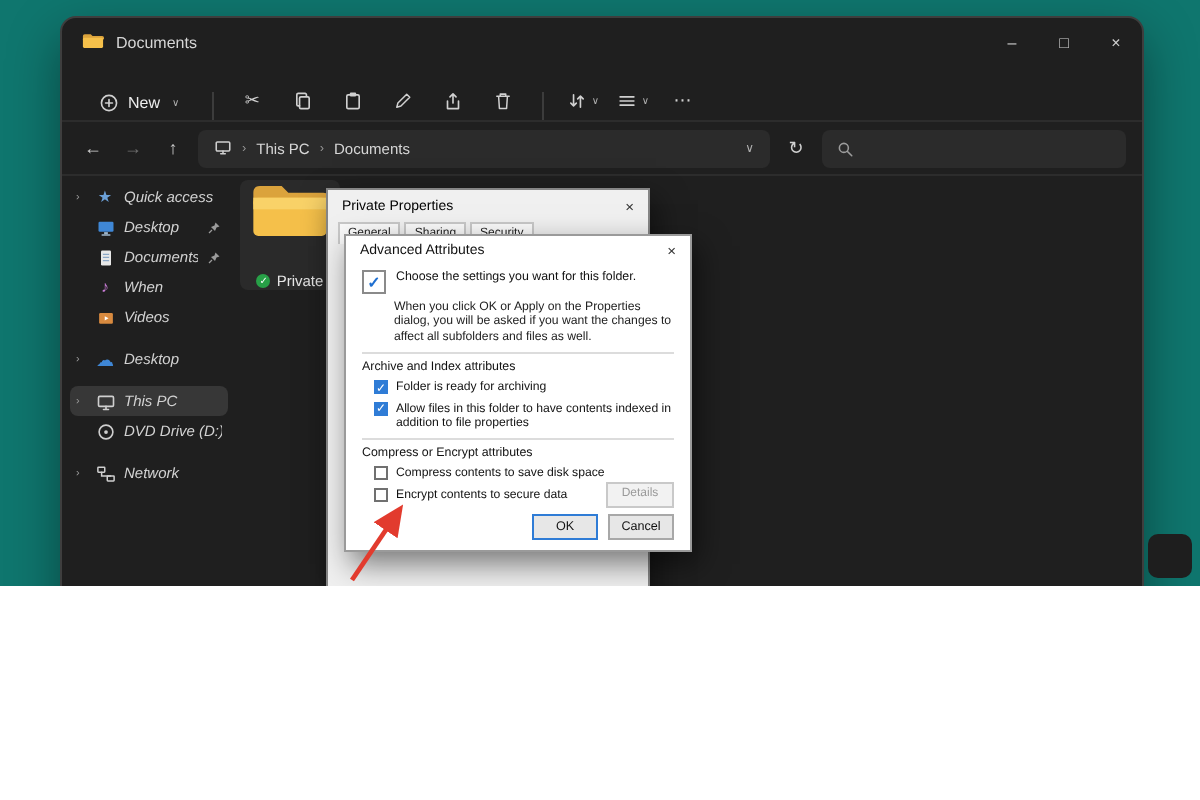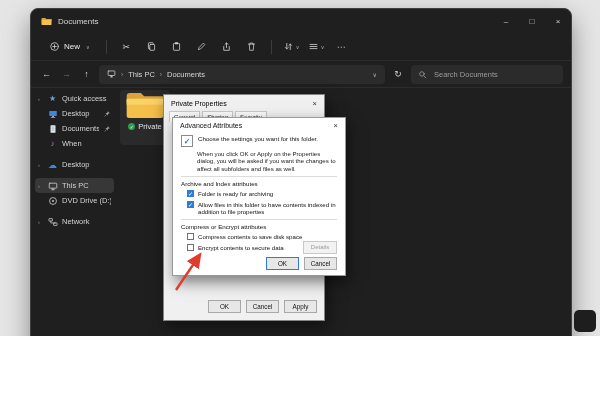--- a/index.html
+++ b/index.html
@@ -1,27 +1,27 @@
 <!DOCTYPE html>
 <html><head>
 <meta charset="utf-8">
 <style>
   html,body{margin:0;padding:0;}
   body{font-family:"Liberation Sans",sans-serif;}
-  .stage{position:relative;width:600px;height:336px;background:#e5e5e5;overflow:hidden;}
+  .stage{position:relative;width:600px;height:293px;background:#0f766e;overflow:hidden;}
 
   
   .window{position:absolute;left:30px;top:8px;width:540px;height:383px;background:#1f1f1f;
     border:1px solid #3e3e3e;border-radius:8px;overflow:hidden;box-shadow:0 10px 26px rgba(0,0,0,.4);z-index:1;}
   .titlebar{height:24px;display:flex;align-items:center;padding-left:10px;}
   .title{font-size:8px;color:#d6d6d6;margin-left:6px;}
   .win-controls{margin-left:auto;display:flex;height:100%;}
   .win-btn{width:26px;display:flex;align-items:center;justify-content:center;font-size:8px;color:#cfcfcf;}
 
-  .toolbar{height:27px;display:flex;align-items:center;padding:0 10px;gap:2px;border-bottom:1px solid #2c2c2c;}
+  .toolbar{height:27px;display:flex;align-items:flex-end;padding:0 10px;gap:2px;border-bottom:1px solid #2c2c2c;}
   .tb-new{display:flex;align-items:center;gap:4px;padding:3px 8px;border-radius:4px;color:#ececec;font-size:8px;}
   .tb-sep{width:1px;height:14px;background:#3c3c3c;margin:0 6px;}
   .tb-btn{width:23px;height:20px;display:flex;align-items:center;justify-content:center;border-radius:4px;color:#d0d0d0;font-size:9px;}
   .tb-btn svg, .tb-new svg{display:block;}
   .chev{font-size:5px;color:#b0b0b0;margin-left:2px;}
 
   .addressbar{height:26px;display:flex;align-items:center;padding:0 8px;gap:5px;border-bottom:1px solid #2c2c2c;}
   .nav-btn{width:15px;text-align:center;font-size:9px;color:#d0d0d0;}
   .nav-btn.dim{color:#6f6f6f;}
   .crumb-pill{flex:1;height:19px;background:#2b2b2b;border-radius:4px;display:flex;align-items:center;padding:0 8px;gap:5px;font-size:7.5px;color:#d6d6d6;}
@@ -32,32 +32,32 @@
   .search-box input{flex:1;background:transparent;border:none;outline:none;font-size:7.5px;color:#d0d0d0;
     font-family:"Liberation Sans",sans-serif;min-width:0;}
   .search-box input::placeholder{color:#9c9c9c;}
 
   .content{position:absolute;top:78px;bottom:15px;left:0;right:0;display:flex;}
   .sidebar{width:85px;padding:4px 2px 0 4px;box-sizing:border-box;flex:0 0 auto;}
   .side-item{display:flex;align-items:center;gap:4px;height:15px;padding:0 3px;border-radius:4px;font-size:7.5px;color:#d2d2d2;}
   .side-item.child{padding-left:12px;}
   .side-item .exp{width:5px;font-size:5.5px;color:#9a9a9a;flex:0 0 auto;}
   .side-item .ic{width:11px;flex:0 0 auto;display:flex;justify-content:center;}
-  .side-item .lbl{white-space:nowrap;overflow:hidden;flex:1;}
+  .side-item .lbl{white-space:nowrap;overflow:hidden;flex:1;font-style:italic;}
   .side-item .pin{flex:0 0 auto;display:flex;}
   .side-item.selected{background:#373737;}
   .gap{height:6px;}
   .glyph-star{color:#6ba0d8;font-size:8px;}
   .glyph-cloud{color:#3f87d6;font-size:9px;}
   .glyph-note{color:#c77bd4;font-size:8px;}
 
   .main{flex:1;position:relative;}
   .tile{position:absolute;left:4px;top:3px;width:50px;height:55px;display:flex;flex-direction:column;align-items:center;
     border-radius:4px;background:rgba(255,255,255,.05);}
-  .tile-label{display:flex;align-items:center;gap:3px;font-size:7.5px;color:#e4e4e4;margin-top:1px;}
+  .tile-label{display:flex;align-items:center;gap:3px;font-size:7.5px;color:#e4e4e4;margin-top:15px;}
   .badge{width:7px;height:7px;border-radius:50%;background:#27a047;color:#fff;font-size:5px;display:flex;align-items:center;justify-content:center;}
 
   .statusbar{position:absolute;left:0;right:0;bottom:0;height:15px;border-top:1px solid #2c2c2c;display:flex;align-items:center;
     padding:0 10px;gap:7px;font-size:6.5px;color:#b8b8b8;background:#1f1f1f;}
   .sb-div{width:1px;height:8px;background:#3c3c3c;}
   .sb-icons{margin-left:auto;display:flex;gap:8px;}
 
   
   .props{position:absolute;left:163px;top:94px;width:160px;height:225px;background:#f0f0f0;border:1px solid #858585;
     box-shadow:3px 6px 14px rgba(0,0,0,.5);z-index:5;overflow:hidden;}
@@ -192,21 +192,20 @@
         <span class="crumb-sep">›</span>
         <span>Documents</span>
         <span class="pill-chevron">∨</span>
       </div>
       <div class="refresh-btn">↻</div>
       <div class="search-box">
         <svg width="9" height="9" viewBox="0 0 16 16" fill="none" stroke="#9c9c9c" stroke-width="1.4" stroke-linecap="round">
             <circle cx="7" cy="7" r="4"></circle>
             <path d="M10.2 10.2 14 14"></path>
           </svg>
-        <input placeholder="Search Documents" style="">
       </div>
     </div>
 
     <div class="content">
       <div class="sidebar">
 
         <div class="side-item">
           <span class="exp">›</span>
           <span class="ic glyph-star">★</span>
           <span class="lbl">Quick access</span>
@@ -245,20 +244,29 @@
               </svg>
           </span>
         </div>
 
 
         <div class="side-item child">
           <span class="ic glyph-note">♪</span>
           <span class="lbl">When</span>
         </div>
 
+        <div class="side-item child">
+          <span class="ic">
+            <svg width="10" height="10" viewBox="0 0 16 16">
+                <rect x="2.5" y="4" width="11" height="8.5" rx="1" fill="#d88a3f"></rect>
+                <path d="M7 6.5v3.5l3-1.75z" fill="#fff"></path>
+              </svg>
+          </span>
+          <span class="lbl">Videos</span>
+        </div>
 
         <div class="gap"></div>
 
         <div class="side-item">
           <span class="exp">›</span>
           <span class="ic glyph-cloud">☁</span>
           <span class="lbl">Desktop</span>
         </div>
 
         <div class="gap"></div>

